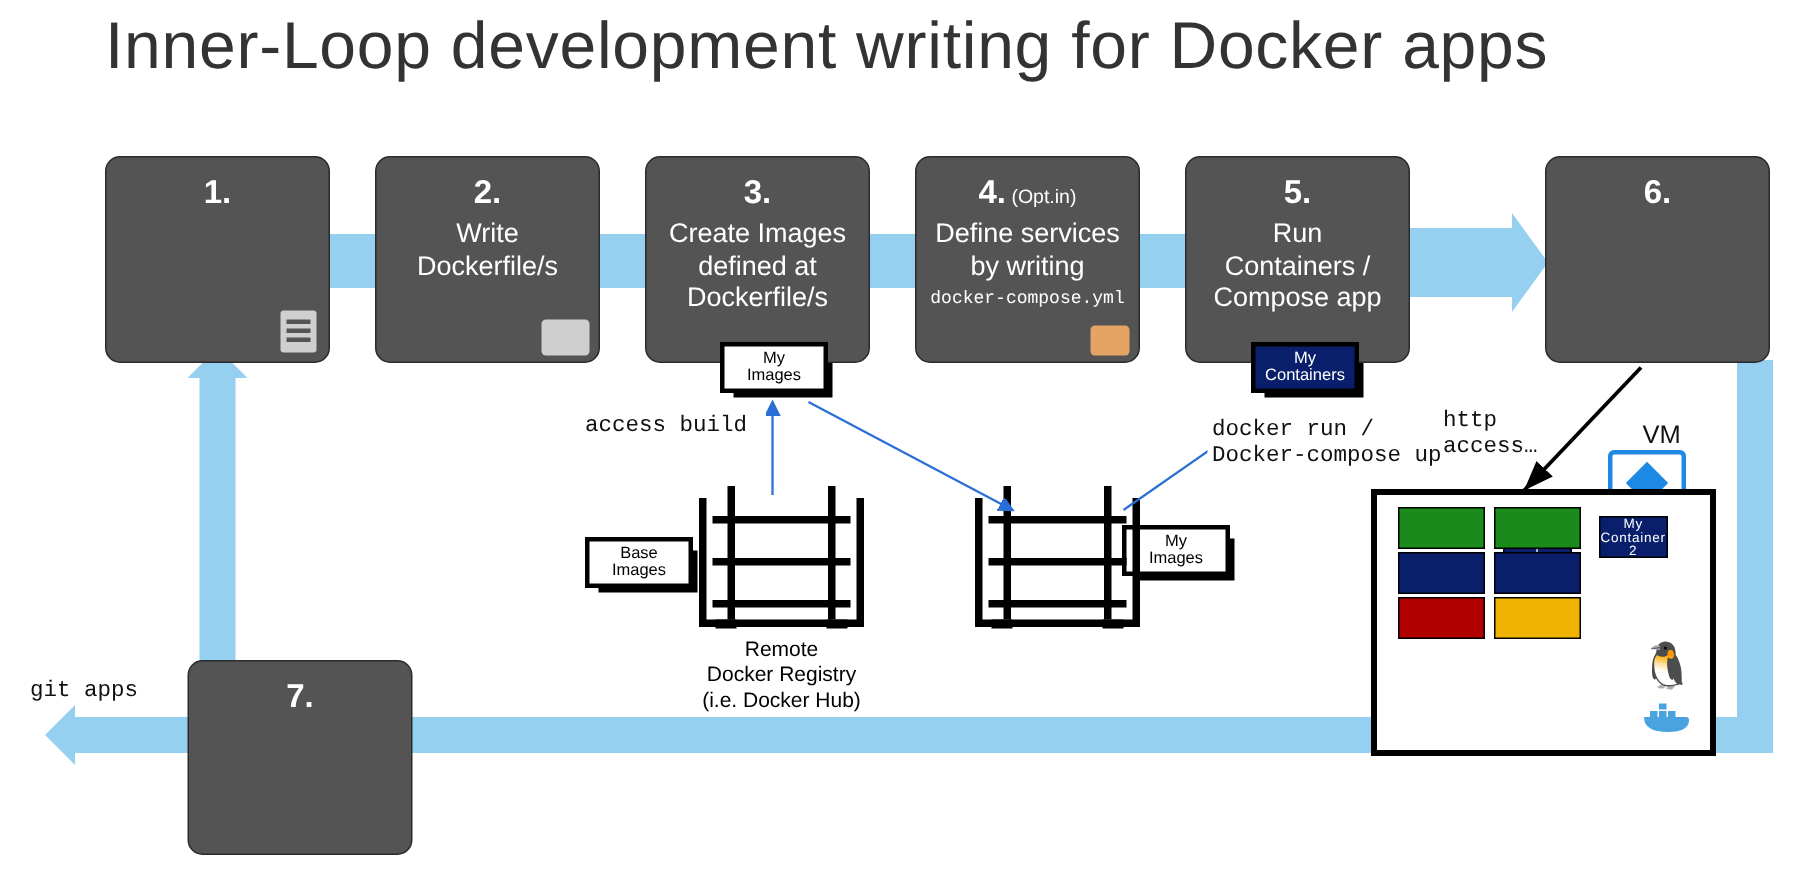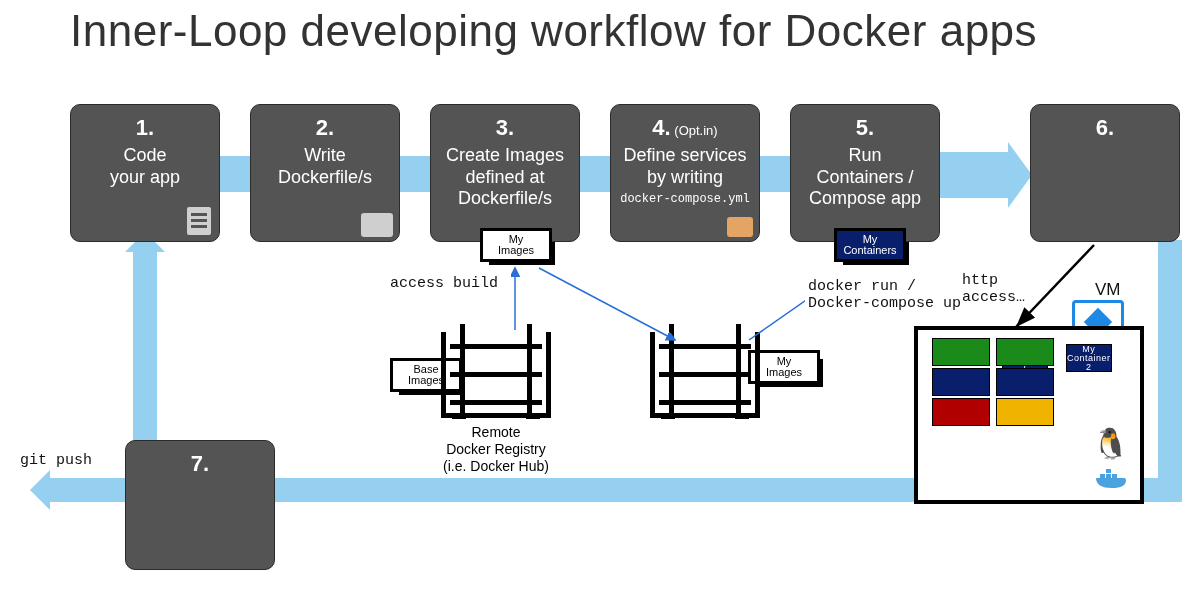--- a/index.html
+++ b/index.html
@@ -111,21 +111,21 @@
   
   .shelf{ position:absolute; }
   .shelf .frame{ border:5px solid #000; border-top:none; width:110px; height:86px; position:relative; }
   .shelf .rail{ position:absolute; left:4px; right:4px; height:5px; background:#000; }
   .shelf .r1{ top:12px;} .shelf .r2{ top:40px;} .shelf .r3{ top:68px;}
   .shelf .post{ position:absolute; width:5px; top:-8px; bottom:0; background:#000; }
   .shelf .pL{ left:14px;} .shelf .pR{ right:14px;}
   .shelf .foot{ position:absolute; bottom:-6px; width:14px; height:6px; background:#000;}
   .shelf .fL{left:6px;} .shelf .fR{right:6px;}
   .shelf-label{ text-align:center; font-size:14px; margin-top:6px; line-height:1.2; }
-  .shelf.remote{ left:441px; top:332px; }
+  .shelf.remote{ left:466px; top:332px; }
   .shelf.local{ left:650px; top:332px; }
 
   
   .vmwrap{ position:absolute; left:914px; top:326px; width:230px; height:178px; border:4px solid #000; background:#fff; }
   .vm-col{ position:absolute; top:8px; bottom:8px; width:58px; display:flex; flex-direction:column; gap:2px; }
   .vm-colA{ left:14px; } .vm-colB{ left:78px; }
   .vm-slab{ height:28px; border:1px solid #000; }
   .vm-slab.title{ background:#0a1f6b; color:#fff; font-size:9px; display:flex; align-items:center; justify-content:center; text-align:center; line-height:1; }
   .slab-green{ background:#1a8a1a; }
   .slab-navy{ background:#0a1f6b; }
@@ -148,39 +148,38 @@
   .thin-arrow{ position:absolute; left:1010px; top:245px; width:90px; height:90px; }
   .thin-arrow svg{ overflow:visible; }
 
   
   .blue-line{ position:absolute; stroke:#2a6fd6; }
 
 </style>
 </head>
 <body>
 
-<div class="title">Inner-Loop developing workflow for Docker apps</div>
+<div class="title">Inner-Loop development writing for Docker apps</div>
 
 <div class="h-arrow a12"></div>
 <div class="h-arrow a23"></div>
 <div class="h-arrow a34"></div>
 <div class="h-arrow a45"></div>
 <div class="h-arrow a56"></div>
 
 <div class="v-bar vb-right"></div>
 <div class="v-bar hb-bottom"></div>
 <div class="arrow-into-7"></div>
 <div class="v-bar vb-left"></div>
 <div class="arrow-up-1"></div>
 <div class="v-bar hb-gitpush"></div>
 <div class="arrow-gitpush"></div>
 
 <div class="step-box s1">
   <span class="step-num">1.</span>
-  <div class="step-text">Code<br>your app</div>
   <div class="doc-icon"></div>
 </div>
 
 <div class="step-box s2">
   <span class="step-num">2.</span>
   <div class="step-text">Write<br>Dockerfile/s</div>
   <div class="whale-icon"></div>
 </div>
 
 <div class="step-box s3">
@@ -201,21 +200,21 @@
 </div>
 
 <div class="step-box s6">
   <span class="step-num">6.</span>
 </div>
 
 <div class="step-box s7">
   <span class="step-num">7.</span>
 </div>
 
-<div class="lbl gitpush">git push</div>
+<div class="lbl gitpush">git apps</div>
 <div class="lbl dbuild">access build</div>
 <div class="lbl drun">docker run /<br>Docker-compose up</div>
 <div class="lbl http">http<br>access…</div>
 <div class="lbl vm">VM</div>
 
 <div class="stack myimg1">
   <div class="card shadow">My<br>Images</div>
 </div>
 <div class="stack baseimg">
   <div class="card shadow">Base<br>Images</div>

